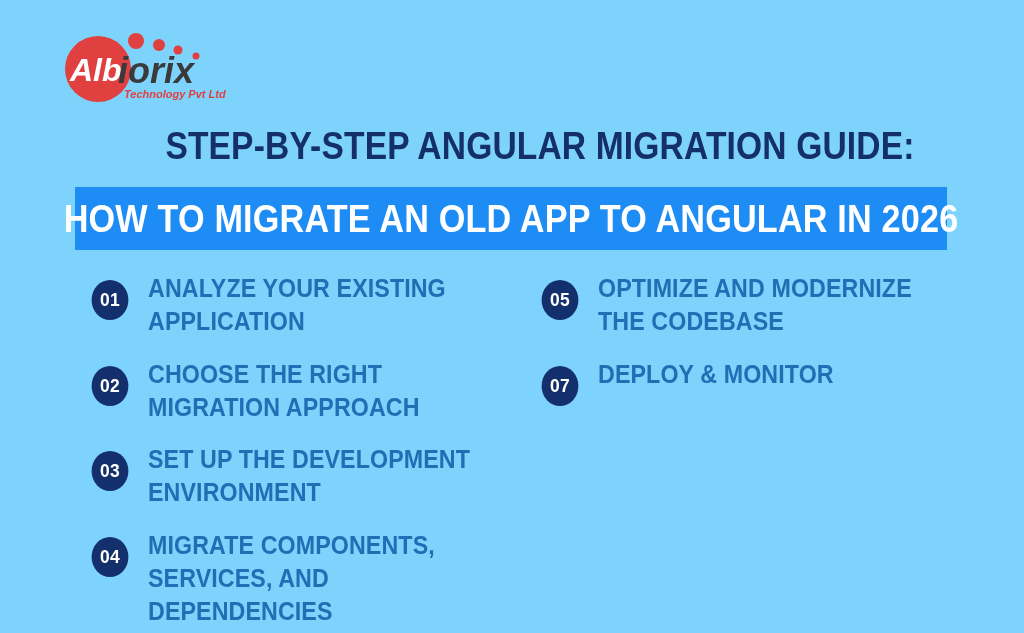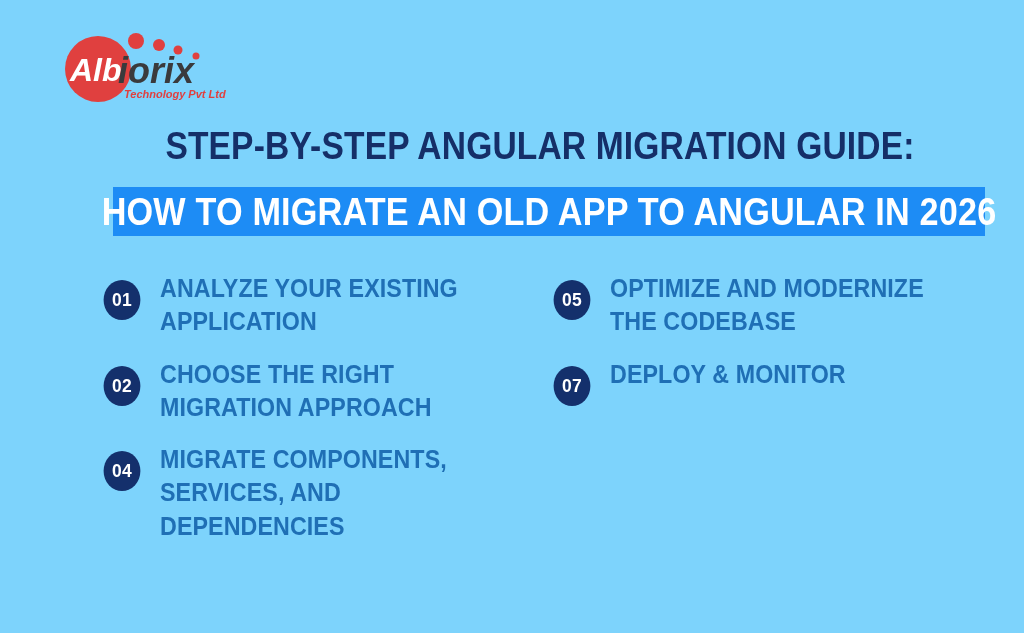--- a/index.html
+++ b/index.html
@@ -51,44 +51,43 @@
     transform: scaleX(0.86);
     transform-origin: center center;
     white-space: nowrap;
   }
 
   .subtitle-wrap {
     position: absolute;
     left: 75px;
     top: 187px;
     width: 872px;
-    height: 49px;
+    height: 63px;
     background: #1d8cf5;
     display: flex;
     align-items: center;
     justify-content: center;
-    margin-left: 38px;
   }
   .subtitle {
     font-family: "Liberation Sans Narrow", "Liberation Sans", sans-serif;
     font-weight: 700;
     font-size: 38px;
     color: #ffffff;
     letter-spacing: 0.2px;
     line-height: 1;
     margin: 0;
     transform: scaleX(0.9);
     transform-origin: center center;
     white-space: nowrap;
   }
 
   
   .steps {
     position: absolute;
-    left: 12px;
+    left: 0;
     top: 272px;
     width: 844px;
     height: 350px;
   }
   .col {
     position: absolute;
     top: 0;
     width: 420px;
   }
   .col-left  { left: 90px; }
@@ -163,20 +162,24 @@
       <div class="step">
         <div class="badge">01</div>
         <div class="step-label">ANALYZE YOUR EXISTING APPLICATION</div>
       </div>
 
       <div class="step">
         <div class="badge">02</div>
         <div class="step-label">CHOOSE THE RIGHT MIGRATION APPROACH</div>
       </div>
 
+      <div class="step">
+        <div class="badge">03</div>
+        <div class="step-label">SET UP THE DEVELOPMENT ENVIRONMENT</div>
+      </div>
 
       <div class="step">
         <div class="badge">04</div>
         <div class="step-label">MIGRATE COMPONENTS, SERVICES, AND DEPENDENCIES</div>
       </div>
 
     </div>
 
     <div class="col col-right">
 

